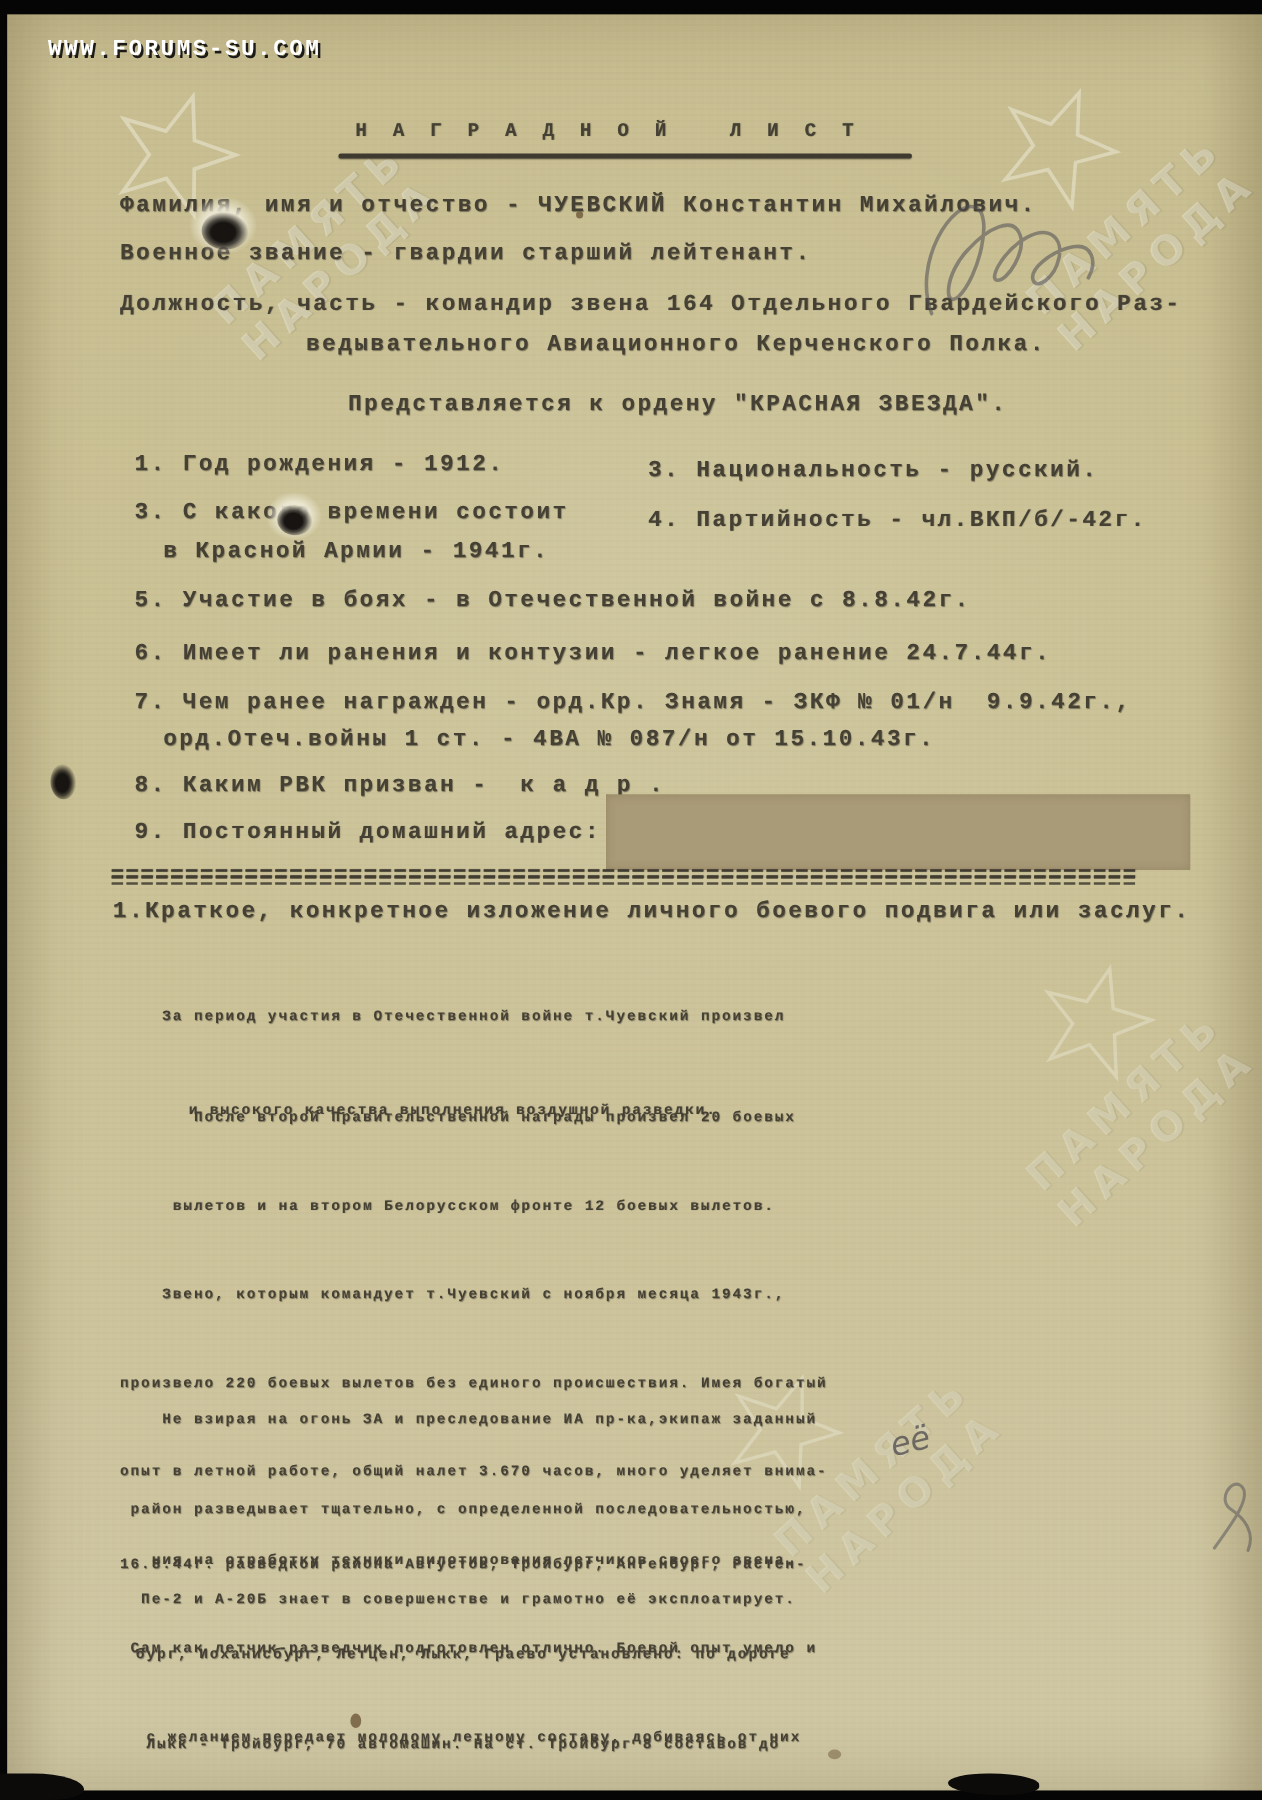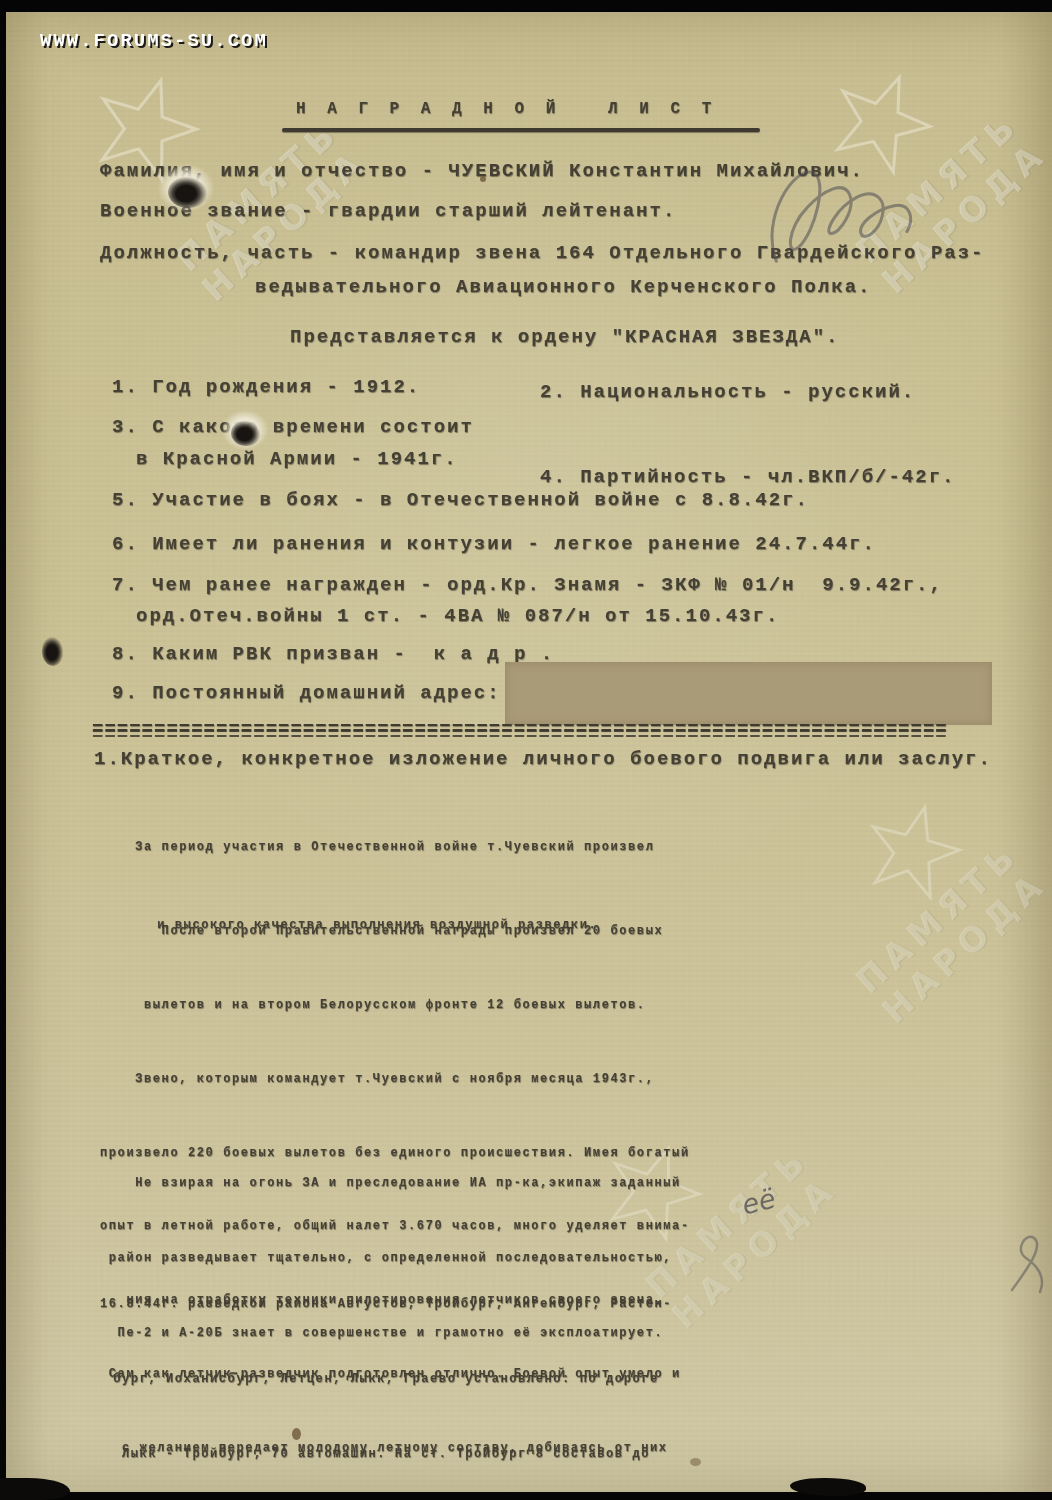--- a/index.html
+++ b/index.html
@@ -92,23 +92,23 @@
   <div class="t" id="title" style="left:296px;top:96px;">Н А Г Р А Д Н О Й   Л И С Т</div>
   <div id="title-underline" style="left:282px;top:128px;width:478px;"></div>
 
   <div class="t" style="left:100px;top:158px;">Фамилия, имя и отчество - ЧУЕВСКИЙ Константин Михайлович.</div>
   <div class="t" style="left:100px;top:198px;">Военное звание - гвардии старший лейтенант.</div>
   <div class="t" style="left:100px;top:240px;">Должность, часть - командир звена 164 Отдельного Гвардейского Раз-</div>
   <div class="t" style="left:255px;top:274px;">ведывательного Авиационного Керченского Полка.</div>
   <div class="t" style="left:290px;top:324px;">Представляется к ордену "КРАСНАЯ ЗВЕЗДА".</div>
 
   <div class="t" style="left:112px;top:374px;">1. Год рождения - 1912.</div>
-  <div class="t" style="left:540px;top:379px;">2. Национальность - русский.</div>
+  <div class="t" style="left:540px;top:379px;">3. Национальность - русский.</div>
   <div class="t" style="left:112px;top:414px;">3. С какого времени состоит</div>
-  <div class="t" style="left:540px;top:420px;margin-top:44px;">4. Партийность - чл.ВКП/б/-42г.</div>
+  <div class="t" style="left:540px;top:420px;">4. Партийность - чл.ВКП/б/-42г.</div>
   <div class="t" style="left:136px;top:446px;">в Красной Армии - 1941г.</div>
   <div class="t" style="left:112px;top:487px;">5. Участие в боях - в Отечественной войне с 8.8.42г.</div>
   <div class="t" style="left:112px;top:531px;">6. Имеет ли ранения и контузии - легкое ранение 24.7.44г.</div>
   <div class="t" style="left:112px;top:572px;">7. Чем ранее награжден - орд.Кр. Знамя - ЗКФ № 01/н  9.9.42г.,</div>
   <div class="t" style="left:136px;top:603px;">орд.Отеч.войны 1 ст. - 4ВА № 087/н от 15.10.43г.</div>
   <div class="t" style="left:112px;top:641px;">8. Каким РВК призван -  к а д р .</div>
   <div class="t" style="left:112px;top:680px;text-align:right;">9. Постоянный домашний адрес:</div>
 
   <div class="redact" style="left:505px;top:662px;width:487px;height:63px;"></div>
 

